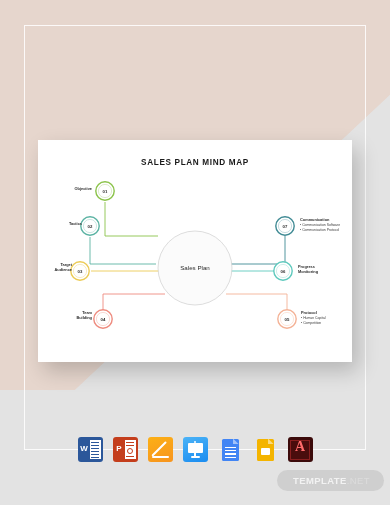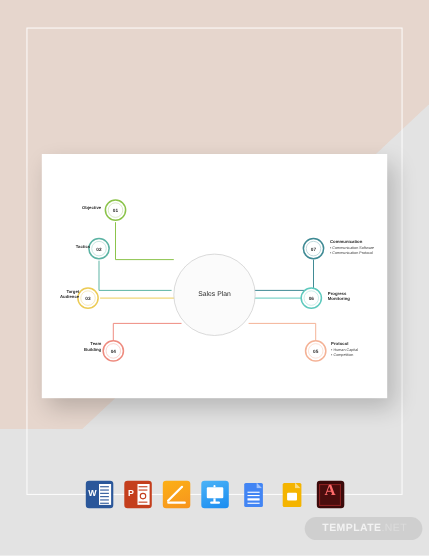--- a/index.html
+++ b/index.html
@@ -262,20 +262,21 @@
 <body>
 
 <div id="stage">
 
   <div class="bg-beige"></div>
   <div class="bg-gray"></div>
   <div class="frame"></div>
 
   <div class="doc-card">
 
+    <div class="doc-title">SALES PLAN MIND MAP</div>
 
     <svg class="mindmap" viewBox="0 0 314 180">
 
       <path d="M67 28 L67 62 L120 62" fill="none" stroke="#8bc34a" stroke-width="0.9"></path>
 
       <path d="M52 63 L52 90 L118 90" fill="none" stroke="#5bb3a3" stroke-width="0.9"></path>
 
       <path d="M53 97 L122 97" fill="none" stroke="#eccb55" stroke-width="0.9"></path>
 
       <path d="M65 136 L65 120 L127 120" fill="none" stroke="#ee8b7f" stroke-width="0.9"></path>

